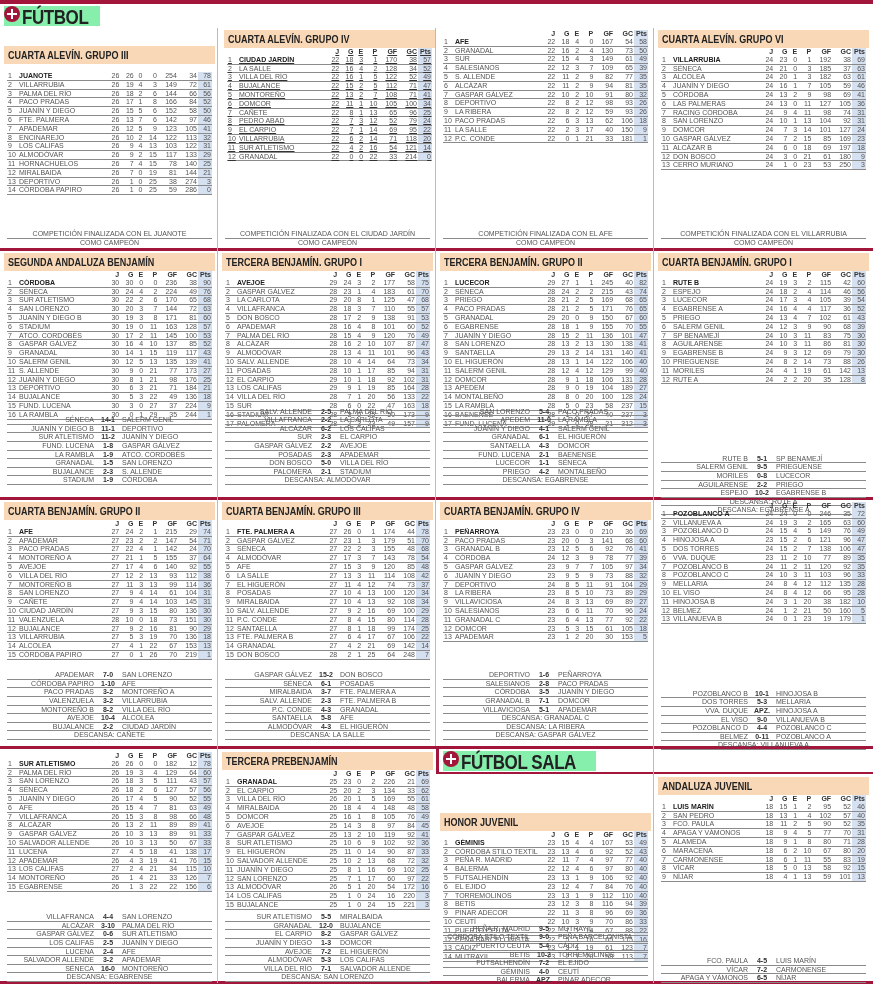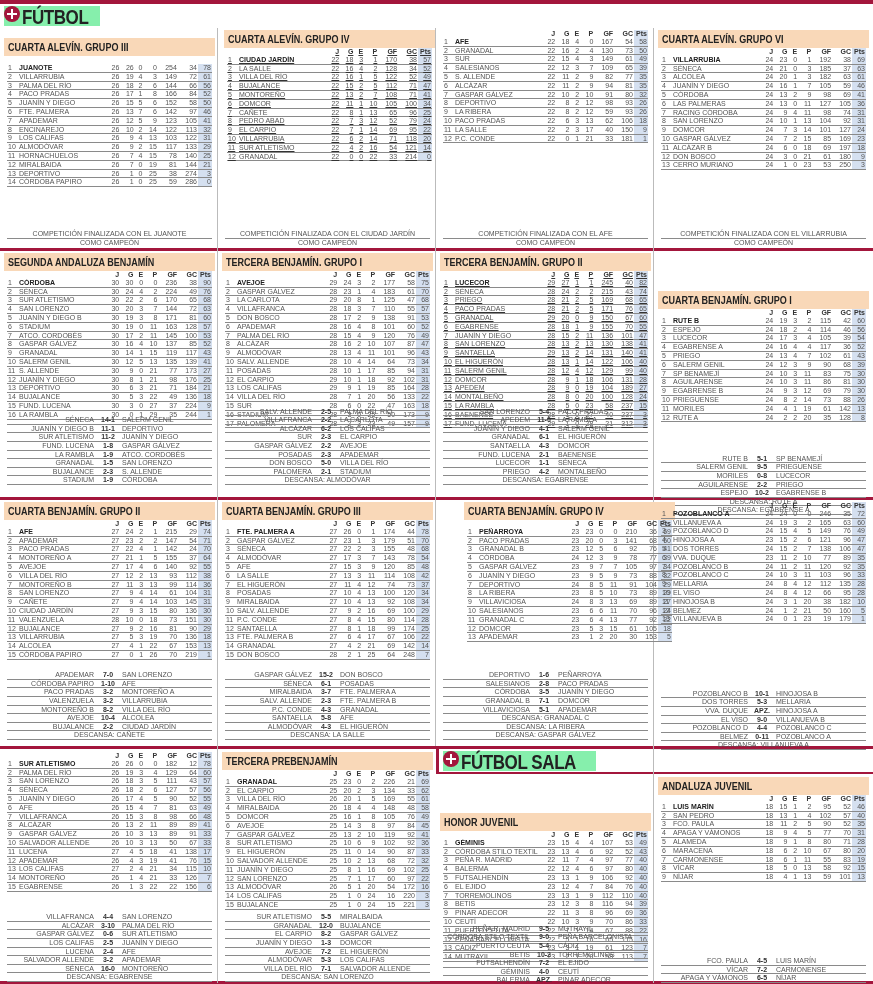--- a/index.html
+++ b/index.html
@@ -51,21 +51,21 @@
 <div class="section-head" style="left:443px;top:751px;height:20px">
   <span class="plus"></span>
   <span class="title">FÚTBOL SALA</span>
 </div>
 
 <div class="vsep" style="left:217px;top:28px;height:955px"></div>
 <div class="vsep" style="left:435px;top:28px;height:718px"></div>
 <div class="vsep" style="left:653px;top:28px;height:955px"></div>
 
 <div id="panels">
-    <div class="panel" style="left: 4px; top: 38px;">
+    <div class="panel" style="left: 4px; top: 46px;">
       <div class="ptitle"><span>CUARTA ALEVÍN. GRUPO III</span></div>
       <table class="std">
         <tbody>
           <tr>
             <td colspan="9" style="border:none;height:8px"></td>
           </tr>
           <tr class="first">
             <td class="pos">1</td>
             <td class="team">JUANOTE</td>
             <td class="">26</td>
@@ -1175,21 +1175,21 @@
         <span class="score">5-0</span>
         <span class="away">VILLA DEL RÍO</span>
       </div>
       <div class="row">
         <span class="home">PALOMERA</span>
         <span class="score">2-1</span>
         <span class="away">STADIUM</span>
       </div>
       <div class="rest">DESCANSA: ALMODÓVAR</div>
     </div>
-    <div class="panel" style="left: 440px; top: 253px; text-decoration: underline;">
+    <div class="panel" style="left: 440px; top: 253px;">
       <div class="ptitle"><span>TERCERA BENJAMÍN. GRUPO II</span></div>
       <table class="std">
         <tbody>
           <tr>
             <th></th>
             <th></th>
             <th class="">J</th>
             <th class="">G</th>
             <th class="">E</th>
             <th class="">P</th>
@@ -1423,21 +1423,21 @@
         <span class="score">1-1</span>
         <span class="away">SÉNECA</span>
       </div>
       <div class="row">
         <span class="home">PRIEGO</span>
         <span class="score">4-2</span>
         <span class="away">MONTALBEÑO</span>
       </div>
       <div class="rest">DESCANSA: EGABRENSE</div>
     </div>
-    <div class="panel" style="left: 658px; top: 253px; margin-top: 38px;">
+    <div class="panel" style="left: 658px; top: 253px;">
       <div class="ptitle"><span>CUARTA BENJAMÍN. GRUPO I</span></div>
       <table class="std">
         <tbody>
           <tr>
             <th></th>
             <th></th>
             <th class="">J</th>
             <th class="">G</th>
             <th class="">E</th>
             <th class="">P</th>
@@ -2044,21 +2044,21 @@
         <span class="score">5-8</span>
         <span class="away">AFE</span>
       </div>
       <div class="row">
         <span class="home">ALMODÓVAR</span>
         <span class="score">4-3</span>
         <span class="away">EL HIGUERÓN</span>
       </div>
       <div class="rest">DESCANSA: LA SALLE</div>
     </div>
-    <div class="panel" style="left: 440px; top: 502px; margin-left: 24px;">
+    <div class="panel" style="left: 440px; top: 502px;">
       <div class="ptitle"><span>CUARTA BENJAMÍN. GRUPO IV</span></div>
       <table class="std">
         <tbody>
           <tr>
             <th></th>
             <th></th>
             <th class="">J</th>
             <th class="">G</th>
             <th class="">E</th>
             <th class="">P</th>

